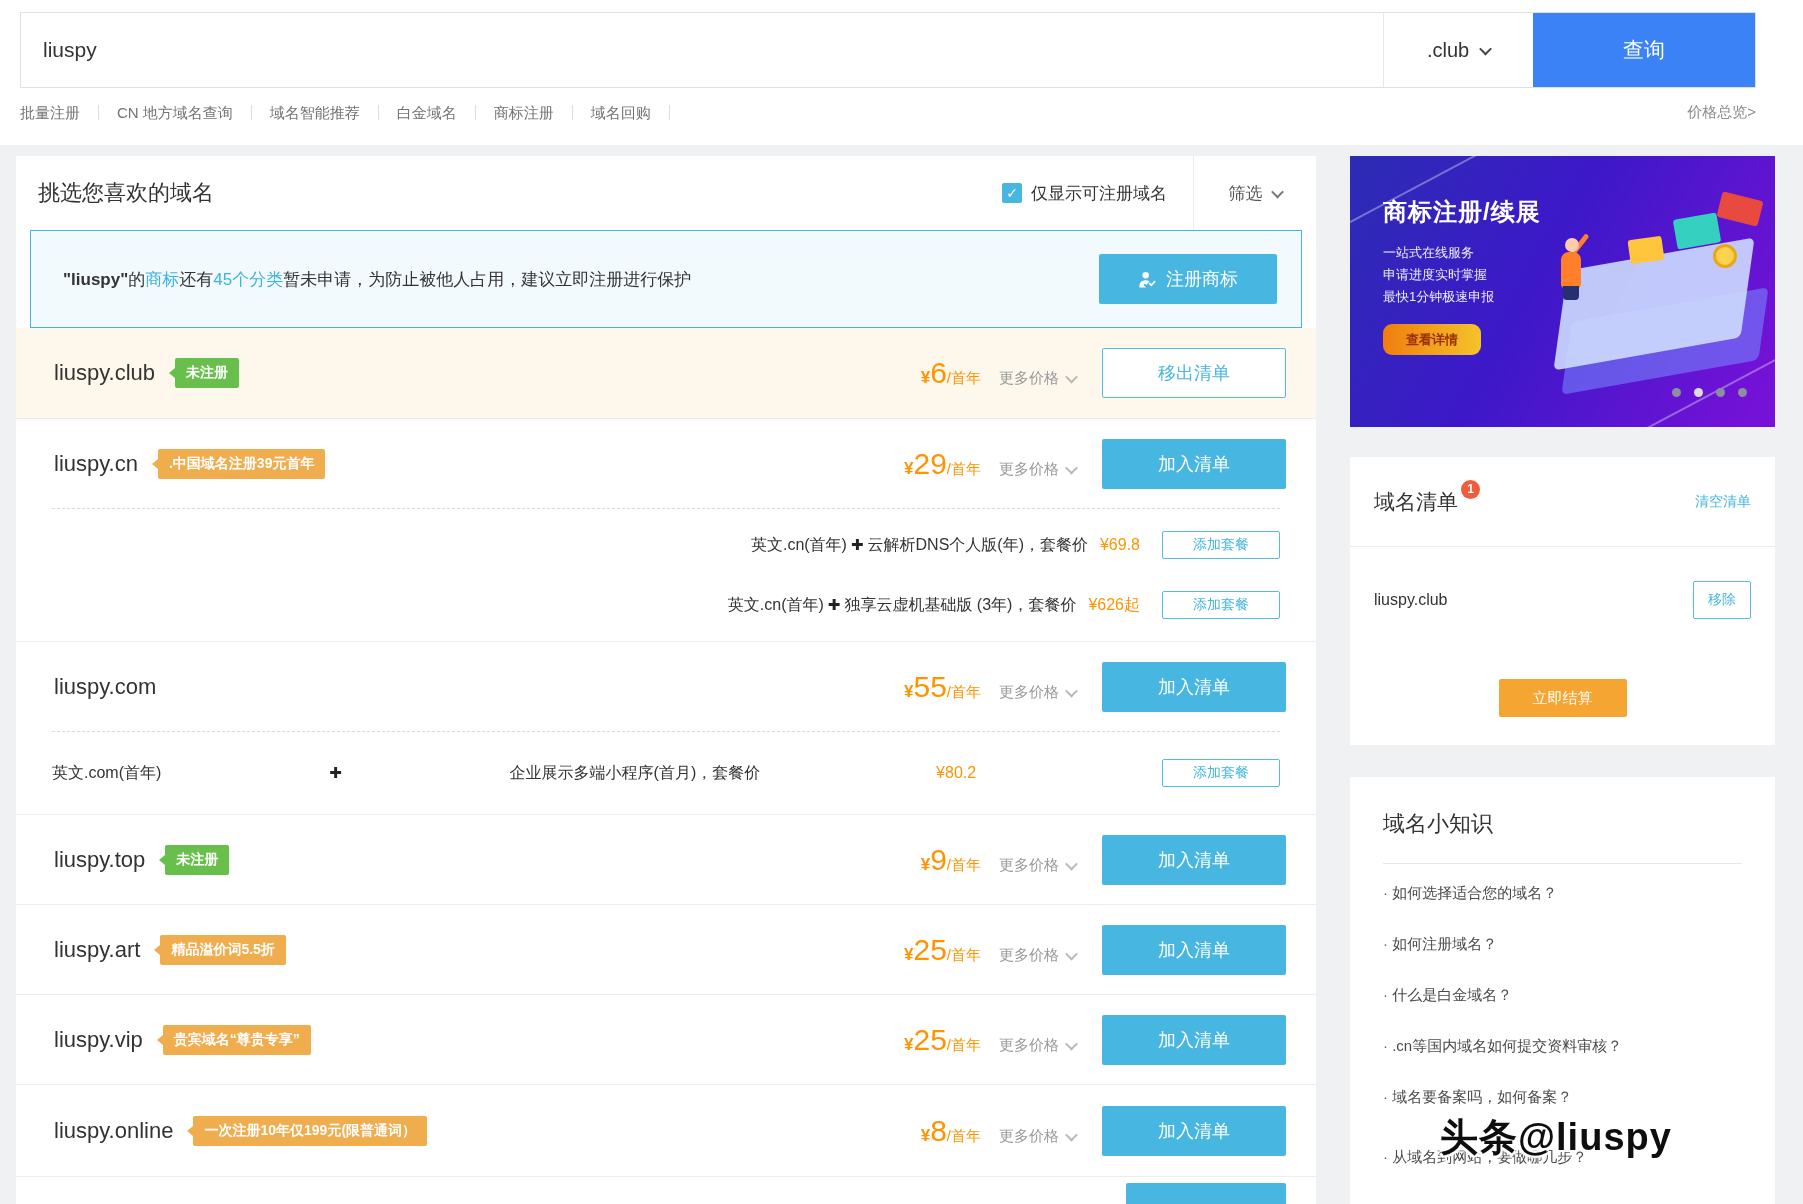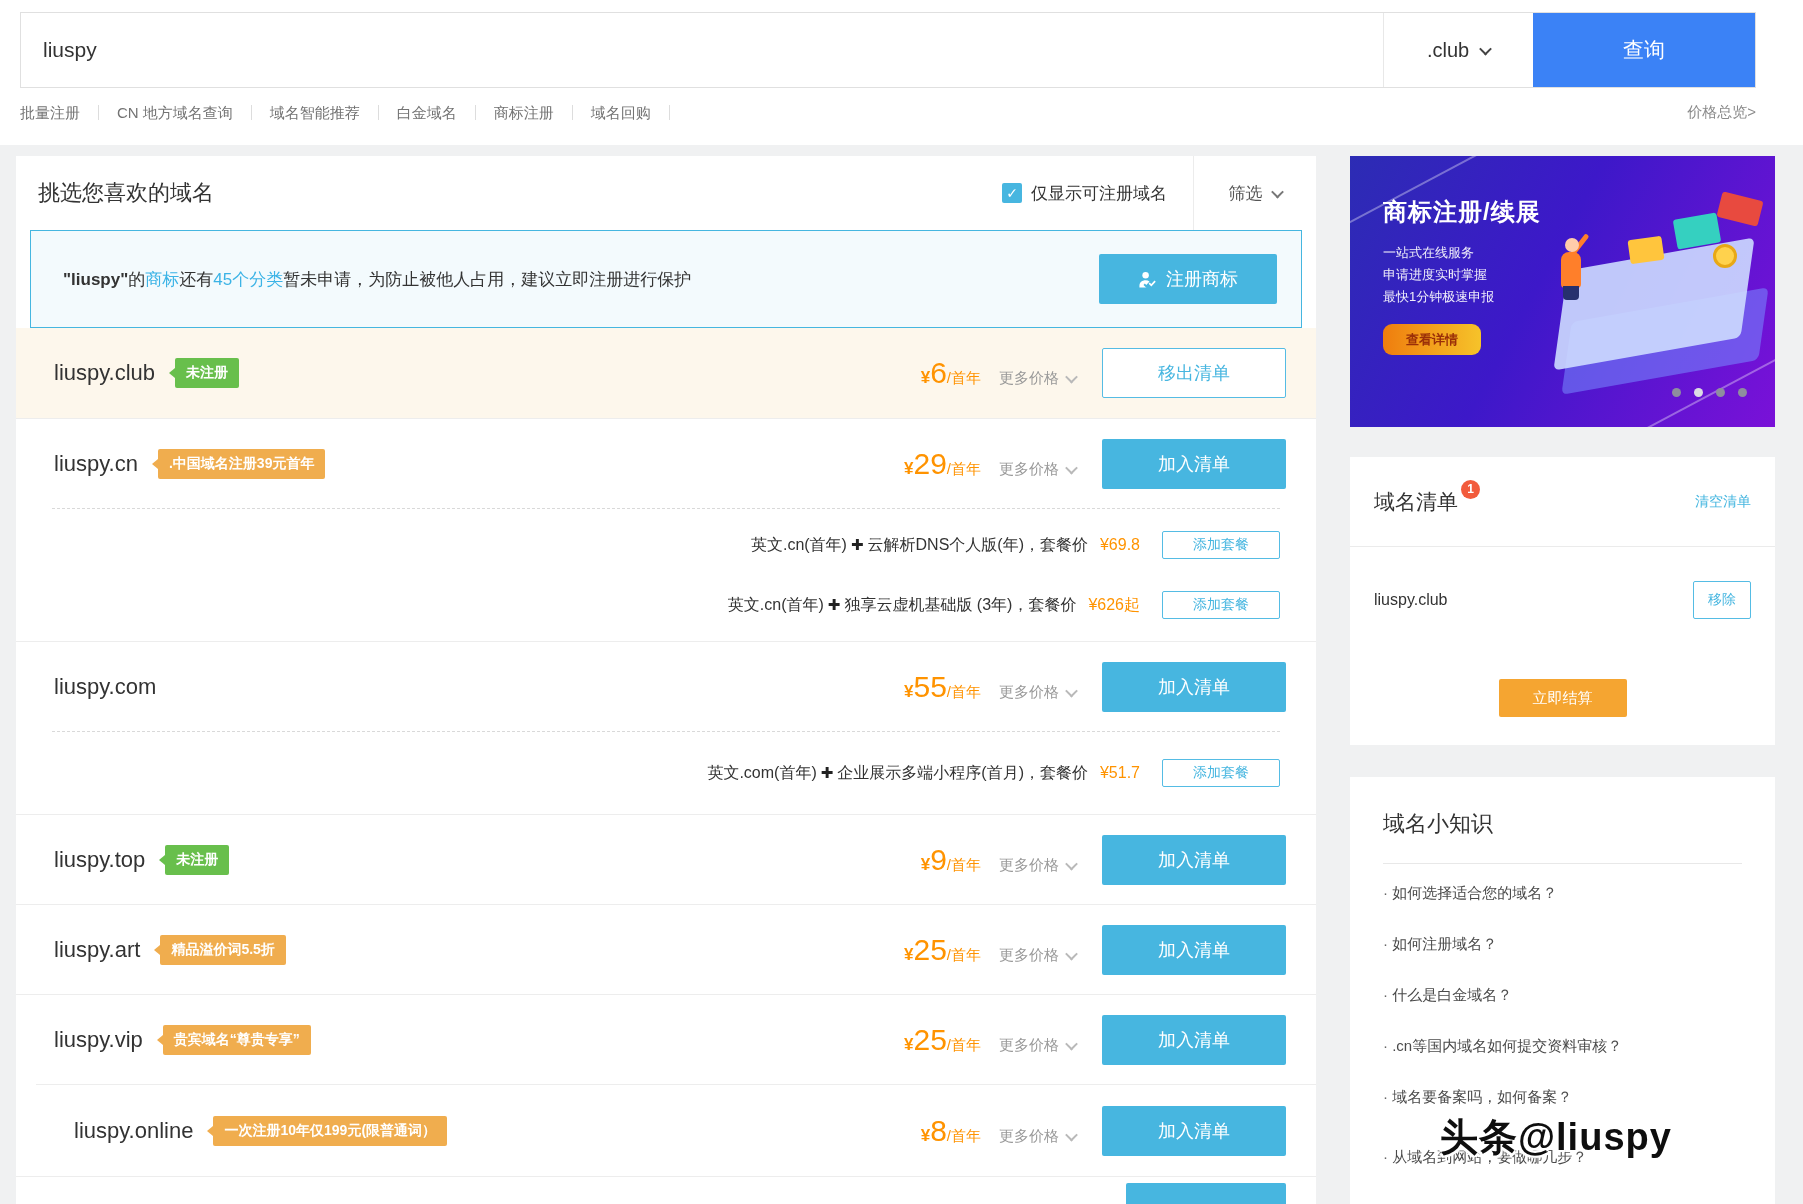--- a/index.html
+++ b/index.html
@@ -54,21 +54,21 @@
   .yen { color:#ff9300; font-size:17px; font-weight:bold; }
   .pnum { color:#ff9300; font-size:30px; }
   .punit { color:#ff9300; font-size:15px; }
   .more { margin-left:18px; font-size:15px; color:#999; display:inline-flex; align-items:center; gap:8px; cursor:pointer; }
   .action { margin-left:26px; width:184px; height:50px; font-size:18px; display:flex; align-items:center; justify-content:center; border-radius:2px; cursor:pointer; }
   .action.solid { background:#47b6e0; color:#fff; border:none; }
   .action.outline { background:#fff; color:#47b6e0; border:1px solid #55bce4; }
 
   .pkg-area { border-top:1px dashed #d9d9d9; margin:0 36px; padding:6px 0; }
   .pkg-row { display:flex; align-items:center; justify-content:flex-end; height:60px; font-size:16px; color:#333; }
-  .pkg-row.tall { height:70px; }
+  .pkg-row.tall { height:70px;justify-content:space-between; }
   .plus-icon { font-weight:bold; margin:0 4px; font-size:15px; color:#222; }
   .pkg-price { color:#ff9300; margin-left:12px; font-size:16px; }
   .pkg-btn { margin-left:22px; width:118px; height:28px; border:1px solid #55bce4; color:#47b6e0; background:#fff; font-size:14px; display:flex; align-items:center; justify-content:center; border-radius:2px; cursor:pointer; }
 
   .partial-row { border-top:1px solid #ededed; height:40px; position:relative; background:#fff; }
   .partial-btn { position:absolute; right:30px; top:6px; width:160px; height:50px; background:#47b6e0; border-radius:2px; }
 
   
   .sidebar { position:absolute; left:1350px; top:156px; width:425px; }
   .banner { height:271px; background:linear-gradient(118deg,#2c2cb4 0%,#3d18c9 45%,#7a11d8 100%); position:relative; overflow:hidden; cursor:pointer; }
@@ -228,21 +228,21 @@
             <span class="chev gray"></span>
           </span>
       </div>
       <button class="action solid">加入清单</button>
     </div>
     <div class="pkg-area">
       <div class="pkg-row tall">
         <span>英文.com(首年)</span>
         <span class="plus-icon">✚</span>
         <span>企业展示多端小程序(首月)，套餐价</span>
-        <span class="pkg-price">¥51.7</span>
+        <span class="pkg-price">¥80.2</span>
         <button class="pkg-btn">添加套餐</button>
       </div>
     </div>
   </div>
 
   <div class="drow">
     <span class="domain">liuspy.top</span>
     <span class="badge green">未注册</span>
     <div class="price-group">
       <span class="yen">¥</span>
@@ -279,21 +279,21 @@
       <span class="pnum">25</span>
       <span class="punit">/首年</span>
       <span class="more">
           <span>更多价格</span>
           <span class="chev gray"></span>
         </span>
     </div>
     <button class="action solid">加入清单</button>
   </div>
 
-  <div class="drow" style="height:92px;margin-left:20px;">
+  <div class="drow" style="height:92px;">
     <span class="domain">liuspy.online</span>
     <span class="badge orange">一次注册10年仅199元(限普通词）</span>
     <div class="price-group">
       <span class="yen">¥</span>
       <span class="pnum">8</span>
       <span class="punit">/首年</span>
       <span class="more">
           <span>更多价格</span>
           <span class="chev gray"></span>
         </span>

